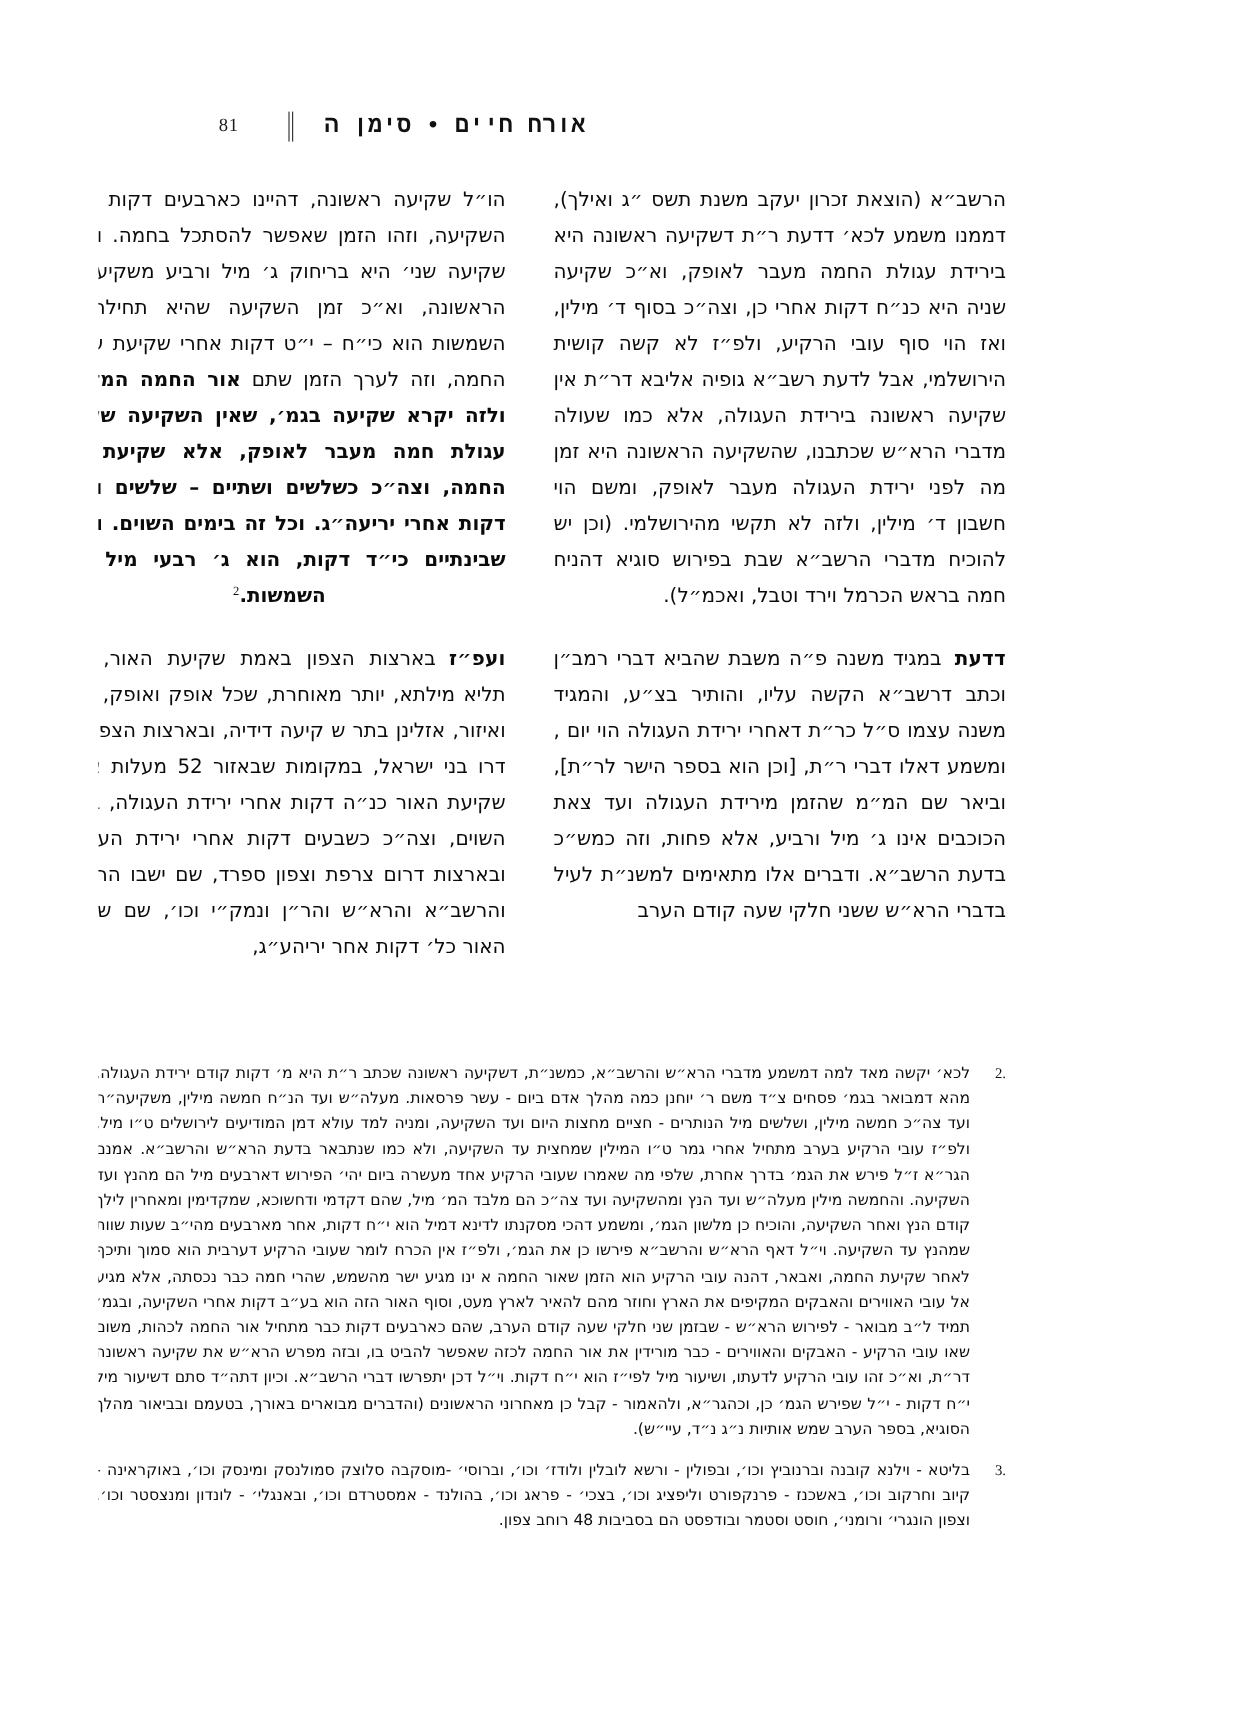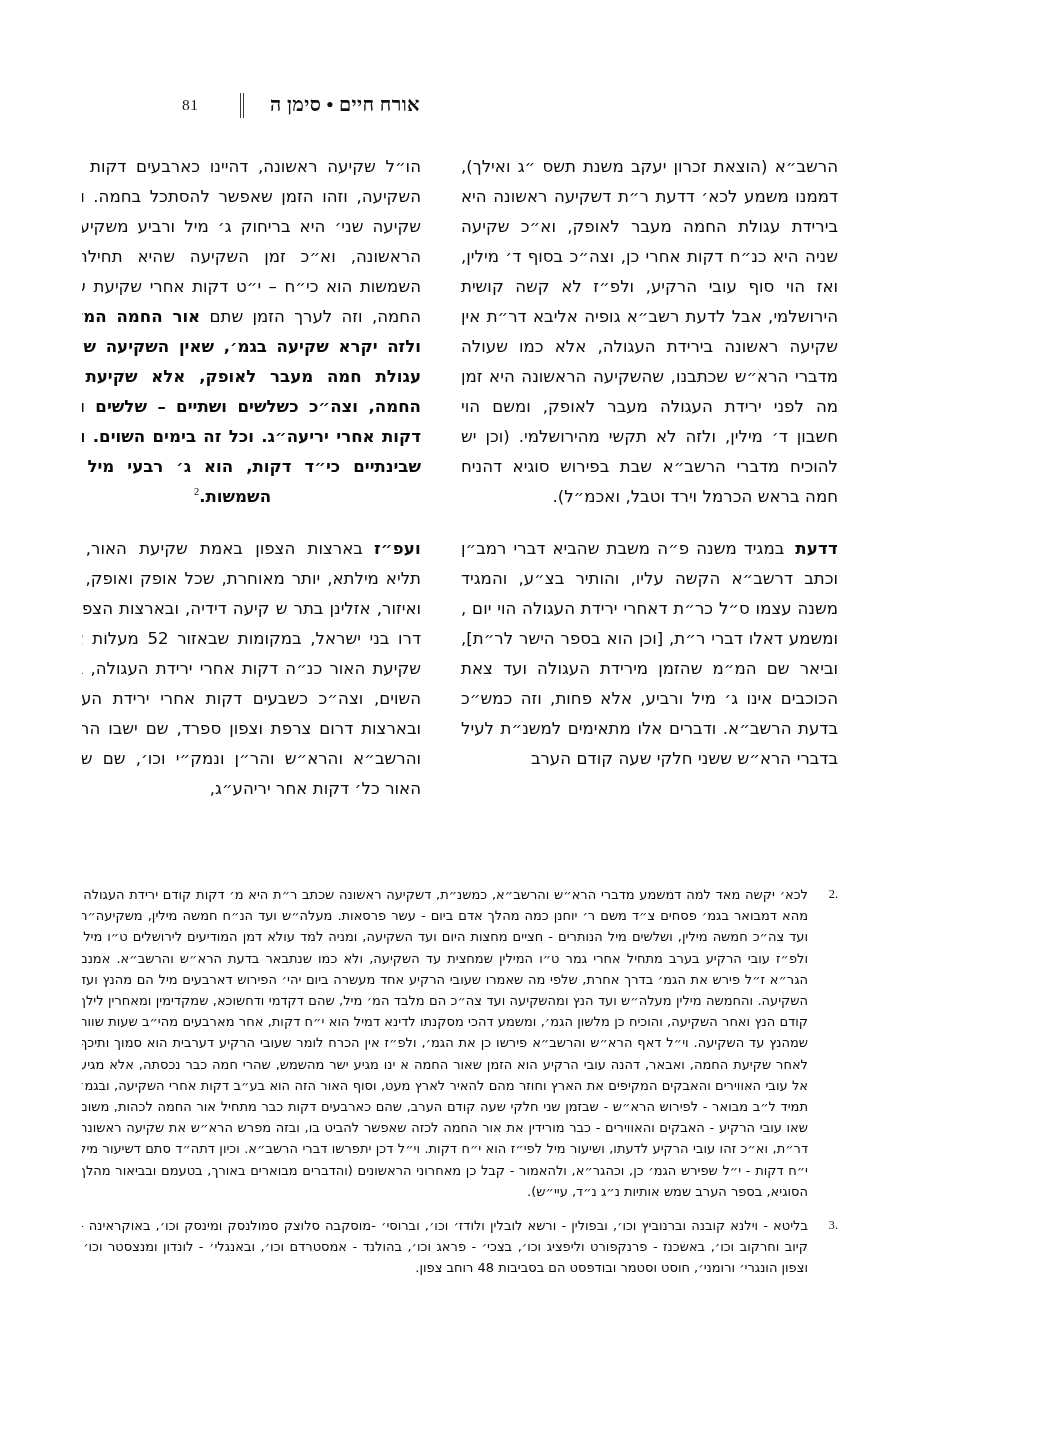--- a/index.html
+++ b/index.html
@@ -53,21 +53,21 @@
     margin-right: 26px;
     flex: none;
   }
 
   .head-title {
     direction: rtl;
     font-size: 19.5px;
     font-weight: 600;
     letter-spacing: 0.4px;
     color: #111111;
-    font-family: Liberation Serif, serif;
+    font-family: Liberation Mono, monospace;
   }
 
   
   .body-area {
     position: absolute;
     top: 152px;
     right: 125px;
     width: 795px;
     height: 690px;
     display: flex;

